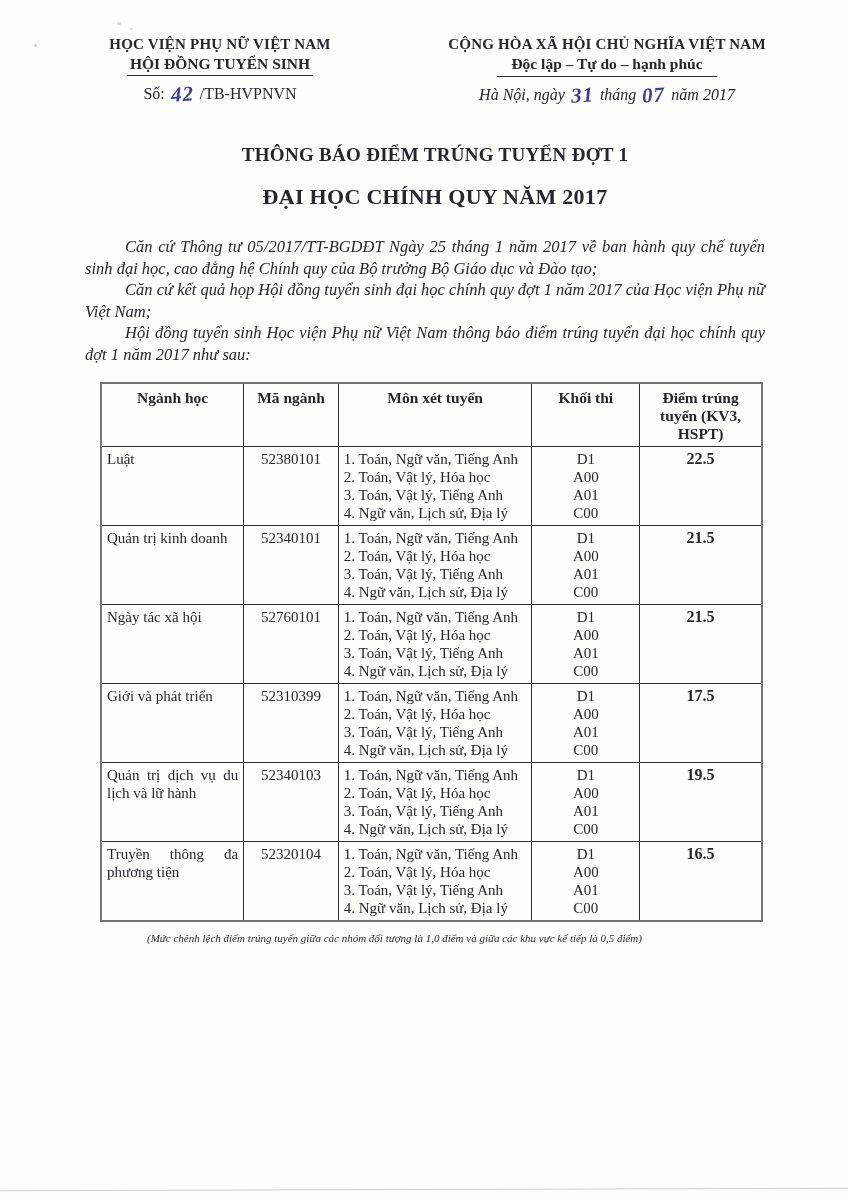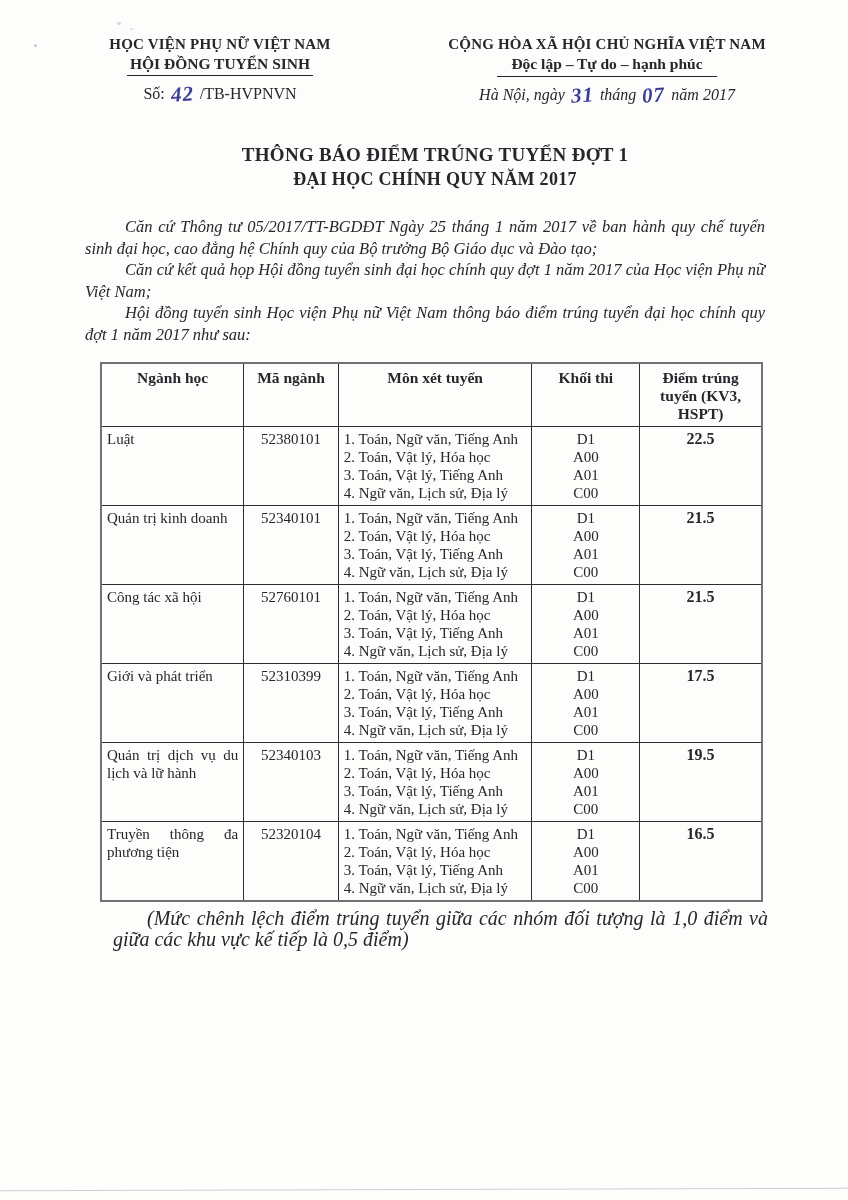--- a/index.html
+++ b/index.html
@@ -32,21 +32,21 @@
   .doc-number{margin-top:9px;font-size:16px;}
   .date-line{margin-top:9px;font-size:16px;font-style:italic;}
   .hand{
     color:#3b3e99;font-size:21px;font-style:italic;font-weight:bold;
     display:inline-block;transform:rotate(-4deg);letter-spacing:1px;
     line-height:10px;vertical-align:-2px;padding:0 2px;
   }
 
   
   .title{margin-top:40px;text-align:center;font-weight:bold;font-size:19px;letter-spacing:.3px;padding-left:22px;}
-  .title .t2{font-size:18px;margin-top:3px;}
+  .title .t2{font-size:22px;margin-top:18px;}
 
   
   .body-text{margin:26px 83px 0 85px;font-size:16.5px;line-height:21.5px;text-align:justify;}
   .body-text p{margin:0;text-indent:40px;font-style:italic;}
 
   
   table.scores{
     border-collapse:collapse;margin:17px 0 0 100px;width:663px;
     font-size:15px;line-height:18px;
     border:2px solid #737373;
@@ -58,21 +58,21 @@
   tr.header-row{height:55px;}
   td.c-nganh{text-align:justify;padding-left:9px;padding-top:5px;}
   td.c-ma{text-align:center;padding-top:5px;}
   td.c-mon{padding-left:8px;padding-top:4px;}
   td.c-khoi{text-align:center;padding-top:4px;}
   td.c-diem{text-align:center;font-weight:bold;font-size:16px;padding-top:5px;}
   td .ln{display:block;}
 
   
   .note{
-    margin:6px 80px 0 113px;font-size:20px;font-style:italic;
+    margin:6px 80px 0 113px;font-size:11px;font-style:italic;
     line-height:21px;text-align:justify;text-indent:34px;
   }
   .closing{
     margin:7px 80px 0 85px;font-size:16.5px;font-weight:bold;
     line-height:22px;text-align:justify;text-indent:60px;
   }
 </style>
 </head>
 <body>
 
@@ -162,21 +162,21 @@
           </td>
           <td class="c-khoi">
             <span class="ln">D1</span>
             <span class="ln">A00</span>
             <span class="ln">A01</span>
             <span class="ln">C00</span>
           </td>
           <td class="c-diem">21.5</td>
         </tr>
         <tr>
-          <td class="c-nganh">Công tác xã hội</td>
+          <td class="c-nganh">Ngày tác xã hội</td>
           <td class="c-ma">52760101</td>
           <td class="c-mon">
             <span class="ln">1. Toán, Ngữ văn, Tiếng Anh</span>
             <span class="ln">2. Toán, Vật lý, Hóa học</span>
             <span class="ln">3. Toán, Vật lý, Tiếng Anh</span>
             <span class="ln">4. Ngữ văn, Lịch sử, Địa lý</span>
           </td>
           <td class="c-khoi">
             <span class="ln">D1</span>
             <span class="ln">A00</span>

